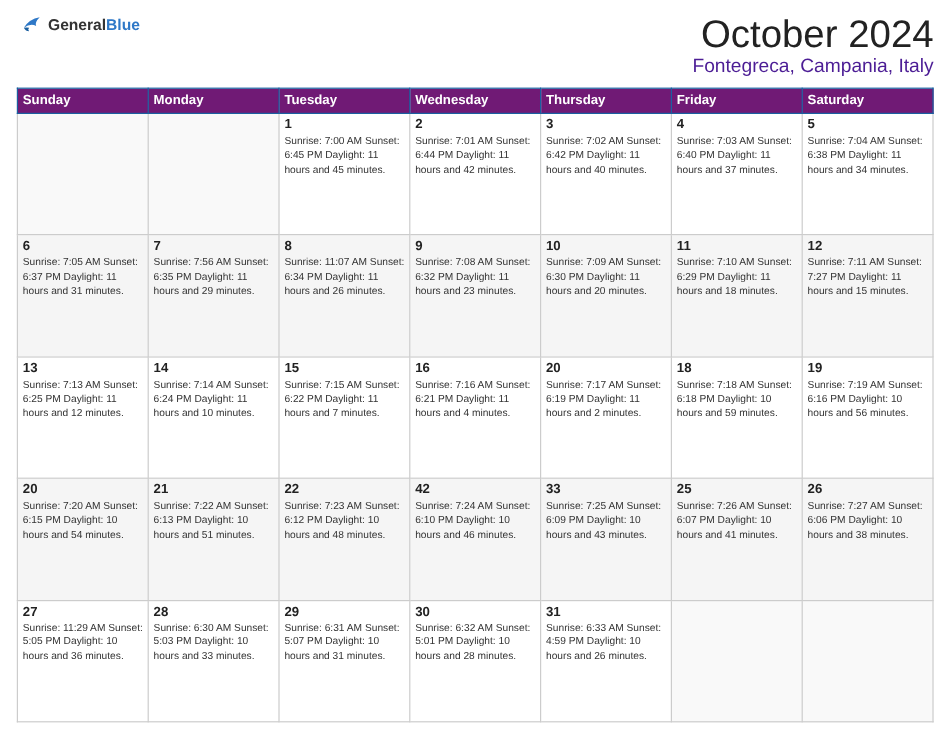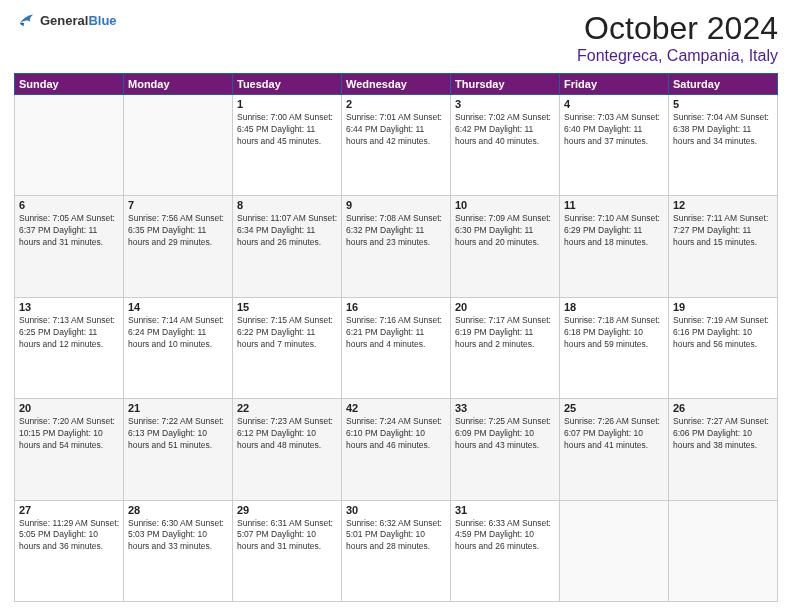--- a/index.html
+++ b/index.html
@@ -245,21 +245,21 @@
             <span class="day-num">19</span>
             <div class="day-info">Sunrise: 7:19 AM
 Sunset: 6:16 PM
 Daylight: 10 hours and 56 minutes.</div>
           </td>
         </tr>
         <tr>
           <td>
             <span class="day-num">20</span>
             <div class="day-info">Sunrise: 7:20 AM
-Sunset: 10:15 PM
+Sunset: 6:15 PM
 Daylight: 10 hours and 54 minutes.</div>
           </td>
           <td>
             <span class="day-num">21</span>
             <div class="day-info">Sunrise: 7:22 AM
 Sunset: 6:13 PM
 Daylight: 10 hours and 51 minutes.</div>
           </td>
           <td>
             <span class="day-num">22</span>

